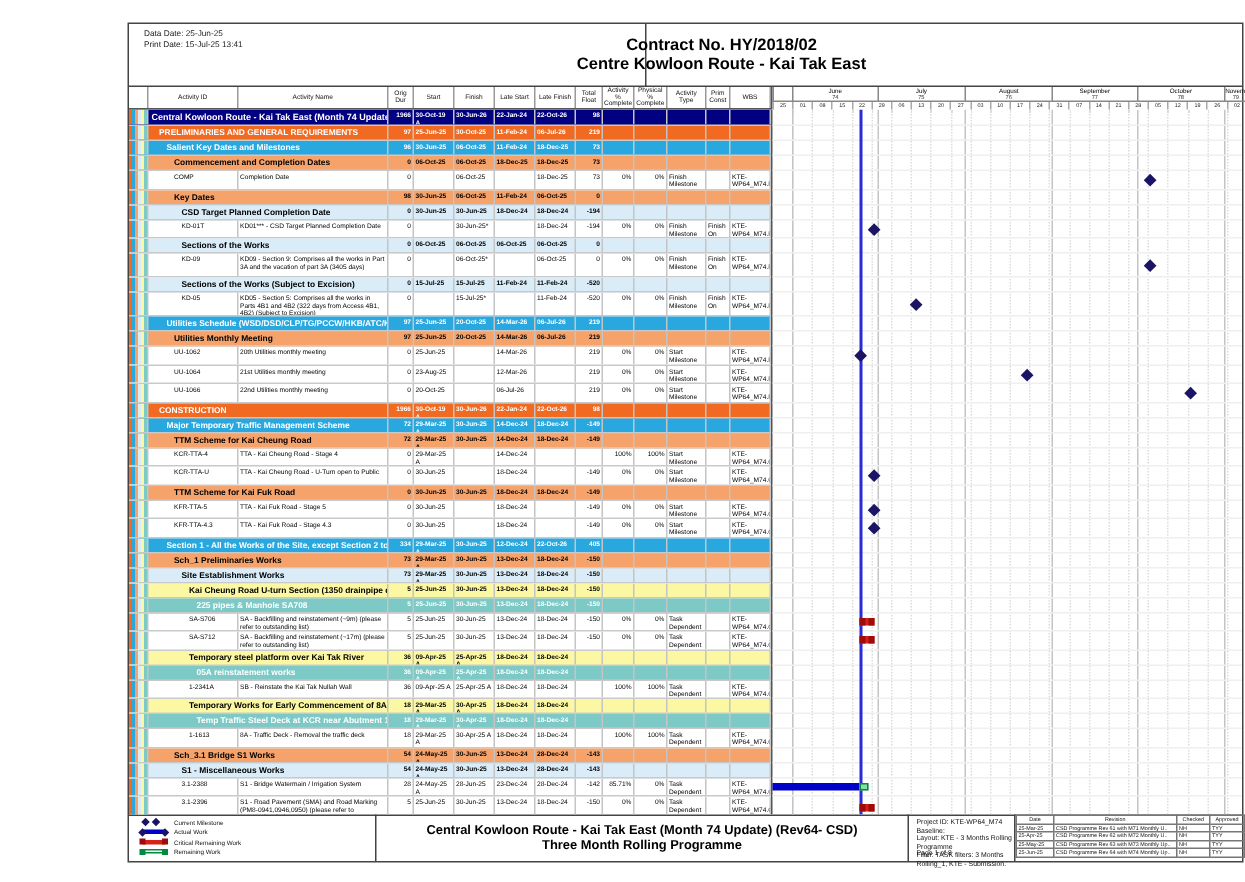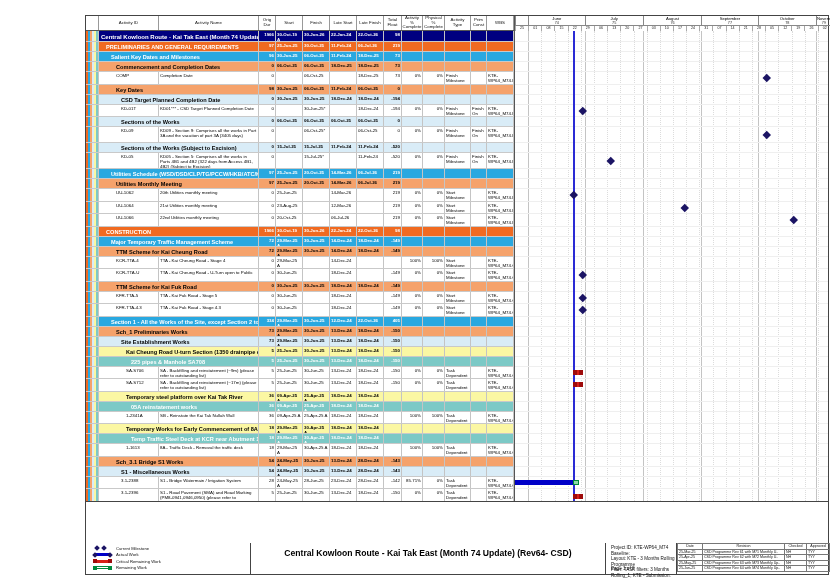--- a/index.html
+++ b/index.html
@@ -84,20 +84,30 @@
   #f-page { position:absolute; left:5px; bottom:2px; font-size:4.6px; }
   #f-rev { width:154px; border-left:1px solid #444; }
   #rev-table { width:100%; border-collapse:collapse; }
   #rev-table td { border:0.5px solid #777; font-size:3.6px; line-height:4.6px; padding:0 1px; overflow:hidden; white-space:nowrap; color:#111; }
   #rev-table .rh { text-align:center; }
 </style>
 </head>
 <body>
 
 <div id="sheet">
+  <div id="hdr">
+    <div id="hdr-left">
+      <div>Data Date: 25-Jun-25</div>
+      <div>Print Date: 15-Jul-25 13:41</div>
+    </div>
+    <div id="hdr-title">
+      <div class="t1">Contract No. HY/2018/02</div>
+      <div class="t2">Centre Kowloon Route - Kai Tak East</div>
+    </div>
+  </div>
 
   <div id="tbl-hdr-wrap">
     <div id="colhdr">
         <div class="hcell c-strip"></div>
         <div class="hcell c-id">Activity ID</div>
         <div class="hcell c-nm">Activity Name</div>
         <div class="hcell c-od">Orig Dur</div>
         <div class="hcell c-st">Start</div>
         <div class="hcell c-fn">Finish</div>
         <div class="hcell c-ls">Late Start</div>
@@ -955,20 +965,21 @@
           <div class="lg-ic">
             <div class="lg-bar" style="background: rgb(255, 255, 255); border: 1px solid rgb(0, 138, 62);"></div>
             <div class="lg-sq" style="left: 1px; background: rgb(0, 138, 62);"></div>
             <div class="lg-sq" style="left: 16px; background: rgb(0, 138, 62);"></div>
           </div>
           <div class="lg-lb">Remaining Work</div>
         </div>
       </div>
     <div id="f-title">
       <div class="ft1">Central Kowloon Route - Kai Tak East (Month 74 Update) (Rev64- CSD)</div>
+      <div class="ft2">Three Month Rolling Programme</div>
     </div>
     <div id="f-info">
       <div>Project ID: KTE-WP64_M74</div>
         <div>Baseline:</div>
         <div>Layout: KTE - 3 Months Rolling Programme</div>
         <div>Filter: TASK filters: 3 Months Rolling_1, KTE - Submission.</div>
         <div id="f-page">Page 1 of 8</div>
     </div>
     <div id="f-rev">
       <table id="rev-table">

